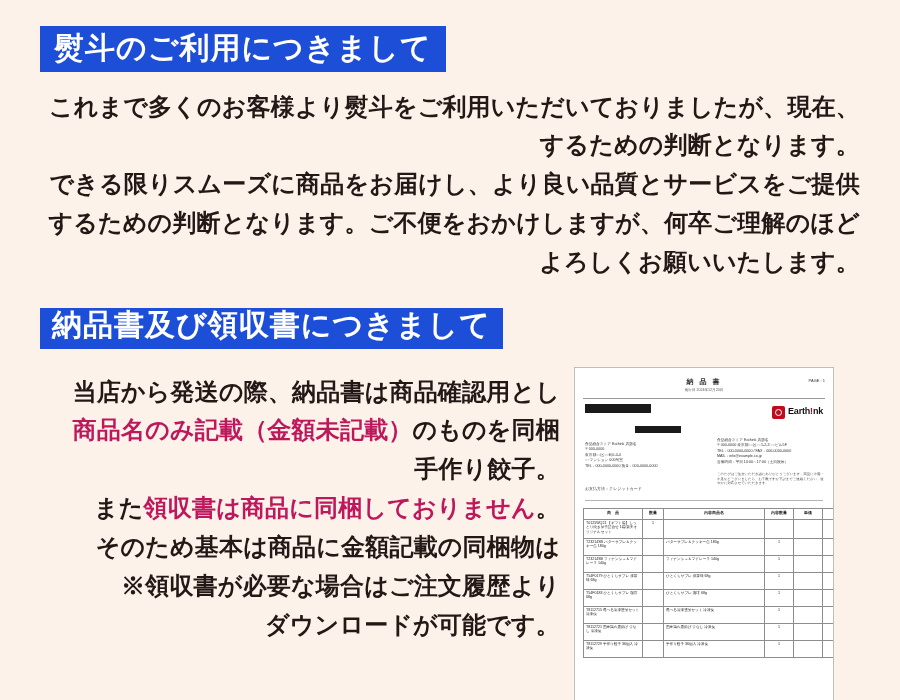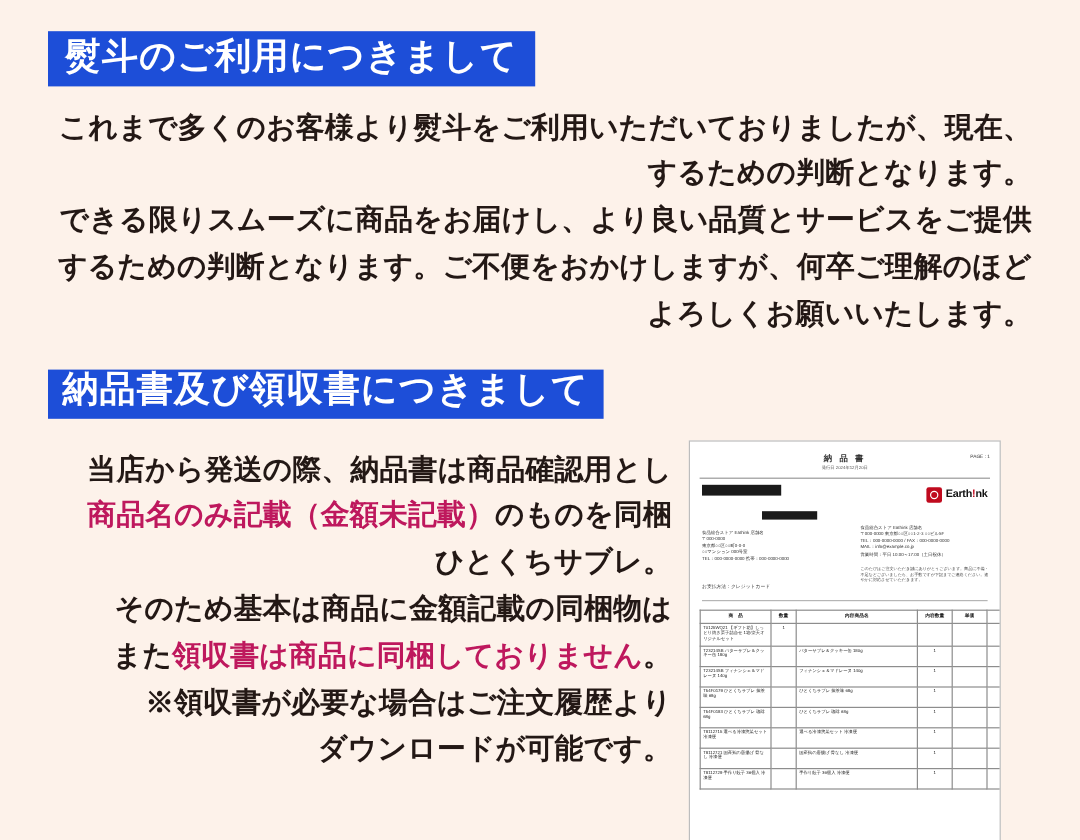--- a/index.html
+++ b/index.html
@@ -250,23 +250,23 @@
   </div>
 
   <div class="section-2">
     <div class="heading heading-2">納品書及び領収書につきまして</div>
 
     <div class="two-col">
       <div class="left-col">
         <div class="body-block" style="margin-top:10px;">
           <p><span>当店から発送の際、納品書は商品確認用とし</span></p>
           <p><span class="red">商品名のみ記載（金額未記載）</span><span>のものを同梱</span></p>
-          <p>ひとくちサブレ。</p>
+          <p>手作り餃子。</p>
+          <p><span>また</span><span class="red">領収書は商品に同梱しておりません</span><span>。</span></p>
           <p>そのため基本は商品に金額記載の同梱物は</p>
-          <p><span>また</span><span class="red">領収書は商品に同梱しておりません</span><span>。</span></p>
           <p>※領収書が必要な場合はご注文履歴より</p>
           <p>ダウンロードが可能です。</p>
         </div>
       </div>
 
       <div class="right-col">
         <div class="invoice">
 
           <div class="inv-pageno">
             <div>PAGE : 1</div>

